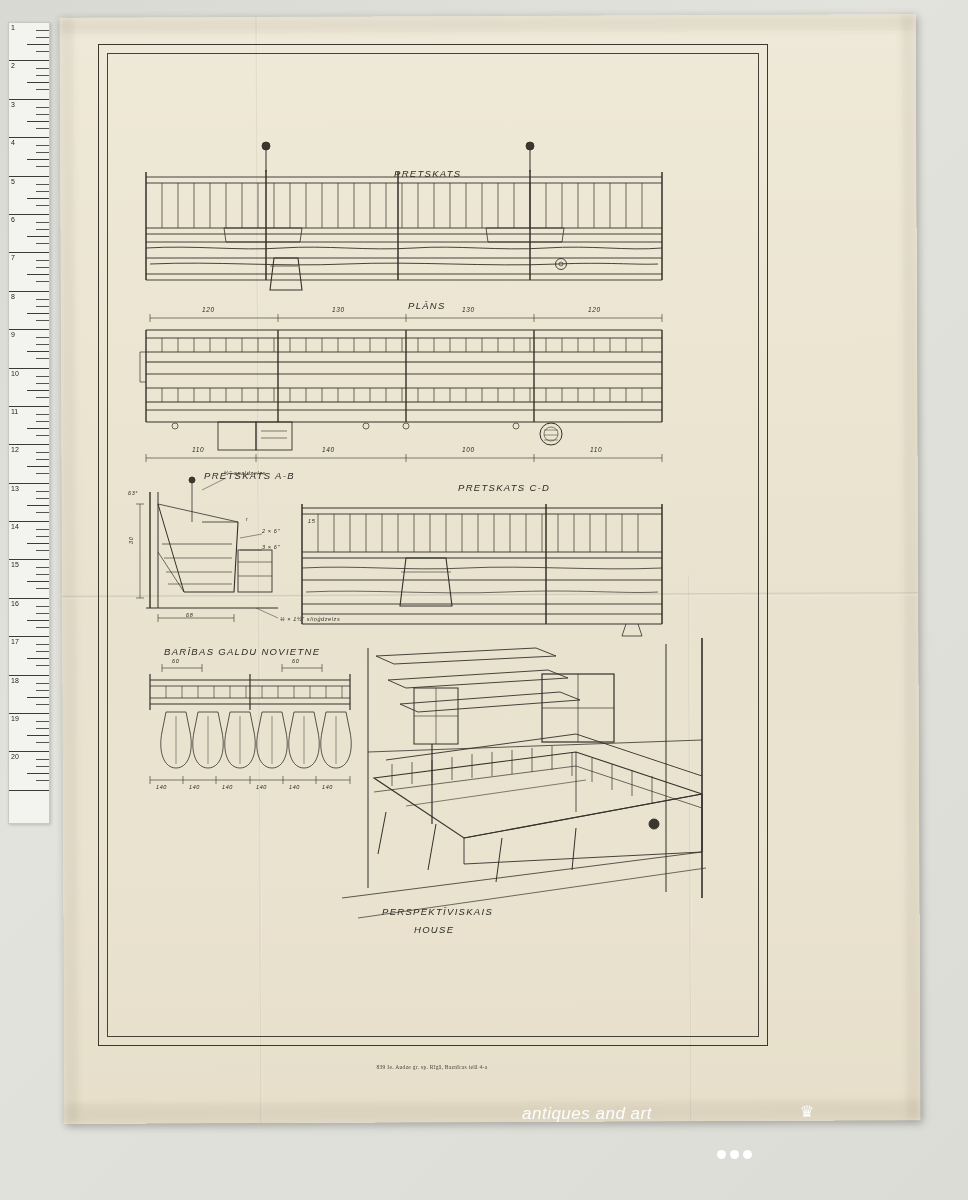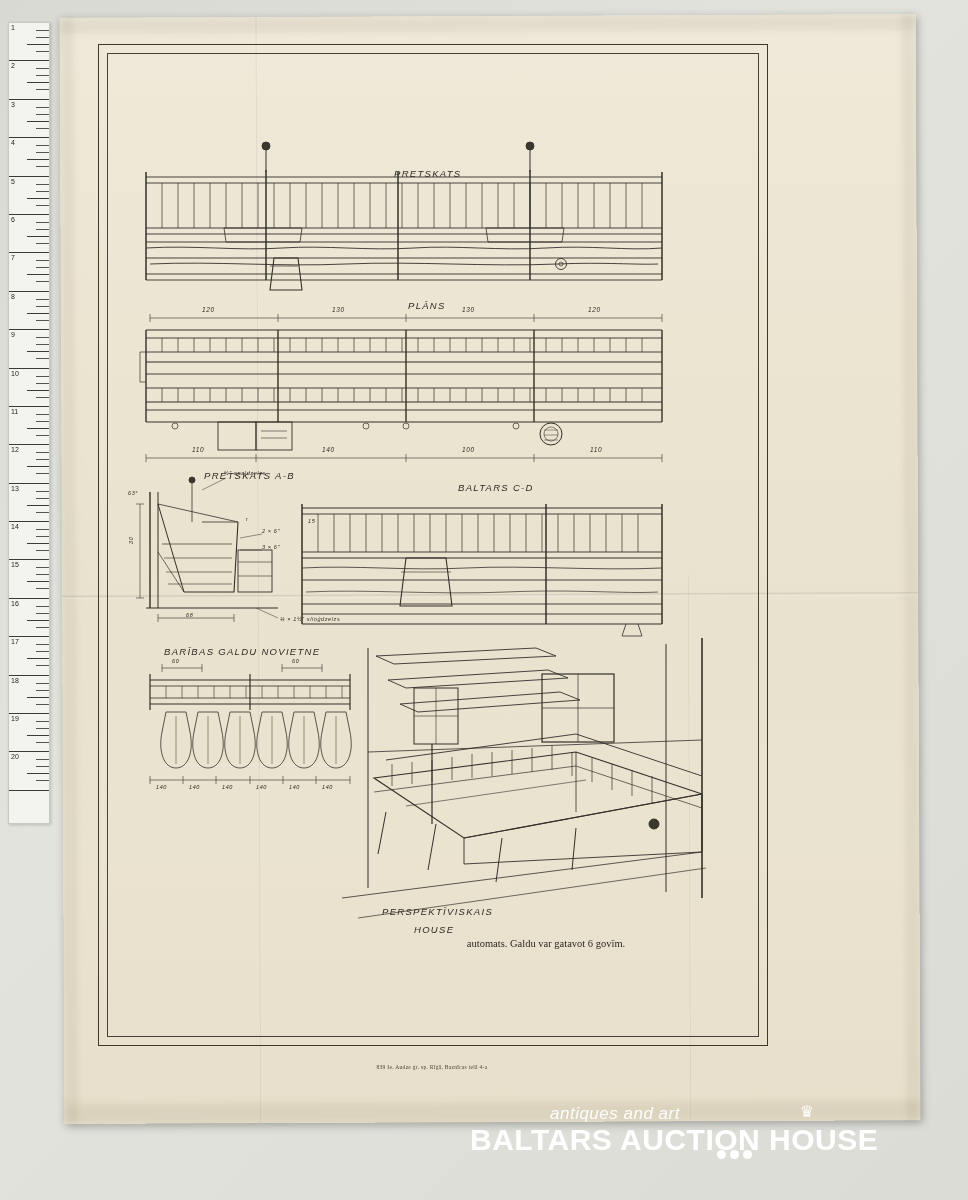--- a/index.html
+++ b/index.html
@@ -174,21 +174,21 @@
     width: 440px;
     height: 76px;
     color: #ffffff;
     font-family: "Liberation Sans", sans-serif;
     text-align: left;
   }
   #wm-sub {
     font-size: 17px;
     font-style: italic;
     letter-spacing: 0.5px;
-    margin-left: 80px;
+    margin-left: 52px;
     opacity: 0.97;
   }
   #wm-main {
     font-size: 30px;
     font-weight: bold;
     letter-spacing: 0.5px;
     line-height: 1.05;
   }
   #wm-crown {
     position: absolute;
@@ -769,21 +769,21 @@
         <path d="M236 846 L596 800" stroke-width="0.8"></path>
         <path d="M252 866 L600 816" stroke-width="0.7"></path>
 
         <path d="M470 700 L470 760" stroke-width="0.8"></path>
         <circle cx="548" cy="772" r="5" fill="#3a372f"></circle>
       </g>
     </svg>
 
     <div class="lbl title-lbl" style="left:302px; top:248px;">PLĀNS</div>
     <div class="lbl title-lbl" style="left:98px; top:418px;">PRETSKATS A-B</div>
-    <div class="lbl title-lbl" style="left:352px; top:430px;">BALTARS C-D</div>
+    <div class="lbl title-lbl" style="left:352px; top:430px;">PRETSKATS C-D</div>
     <div class="lbl title-lbl" style="left:58px; top:594px;">BARĪBAS GALDU NOVIETNE</div>
     <div class="lbl title-lbl" style="left:276px; top:854px;">PERSPEKTĪVISKAIS</div>
     <div class="lbl title-lbl" style="left:308px; top:872px;">HOUSE</div>
 
     <div class="lbl dim-lbl" style="left:96px; top:254px;">120</div>
     <div class="lbl dim-lbl" style="left:226px; top:254px;">130</div>
     <div class="lbl dim-lbl" style="left:356px; top:254px;">130</div>
     <div class="lbl dim-lbl" style="left:482px; top:254px;">120</div>
 
     <div class="lbl dim-lbl" style="left:86px; top:394px;">110</div>
@@ -805,30 +805,28 @@
     <div class="lbl tiny-lbl" style="left:66px; top:606px;">60</div>
     <div class="lbl tiny-lbl" style="left:186px; top:606px;">60</div>
     <div class="lbl tiny-lbl" style="left:50px; top:732px;">140</div>
     <div class="lbl tiny-lbl" style="left:83px; top:732px;">140</div>
     <div class="lbl tiny-lbl" style="left:116px; top:732px;">140</div>
     <div class="lbl tiny-lbl" style="left:150px; top:732px;">140</div>
     <div class="lbl tiny-lbl" style="left:183px; top:732px;">140</div>
     <div class="lbl tiny-lbl" style="left:216px; top:732px;">140</div>
 
     <div id="caption">
-      <div>automats.   Galdu  var  gatavot  6  govīm.</div>
     </div>
 
     <div id="imprint">839      Ie. Audze gr. sp. Rīgā,  Baznīcas ielā 4-a</div>
   </div>
 
   <div id="watermark">
     <div id="wm-crown">♛</div>
     <div id="wm-sub">antiques and art</div>
-    <div id="wm-main">BALTARS AUCTION HOUSE</div>
     <div id="wm-dots">
       <i style="left:0"></i>
         <i style="left:13px"></i>
         <i style="left:26px"></i>
     </div>
   </div>
 
 </div>
 
 </body></html>

